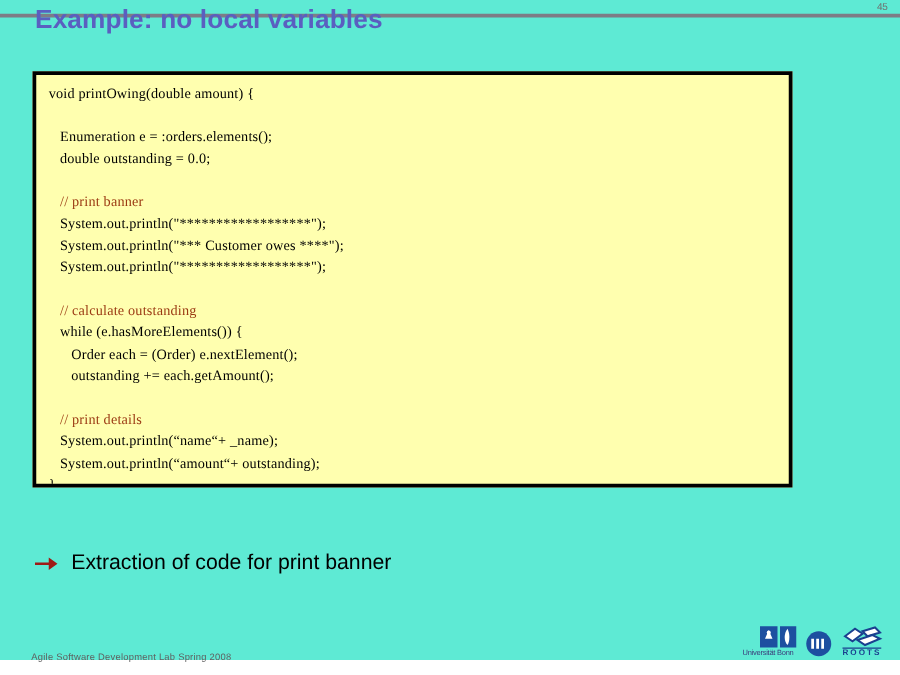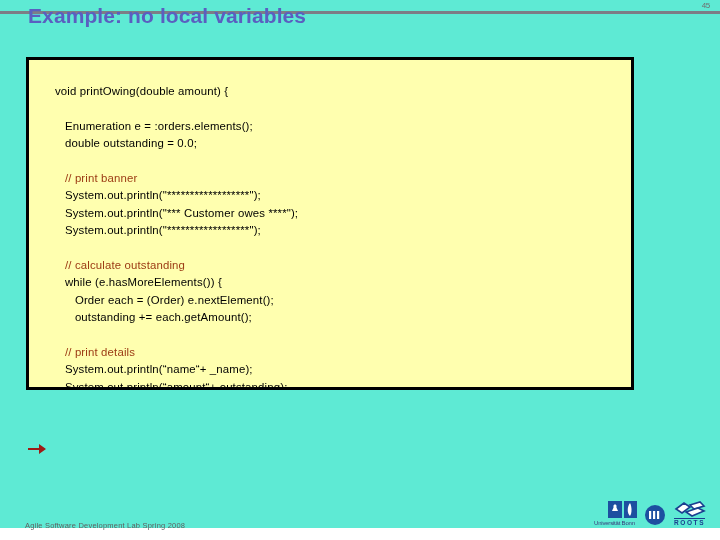--- a/index.html
+++ b/index.html
@@ -60,22 +60,22 @@
     top: 57px;
     width: 608px;
     height: 333px;
     background: #ffffaf;
     border: 3px solid #000000;
     box-sizing: border-box;
     padding: 7px 0 0 10px;
     overflow: hidden;
   }
   .code-listing {
-    margin: 16px;
-    font-family: Liberation Sans, sans-serif;
+    margin: 0;
+    font-family: Liberation Serif, serif;
     font-size: 11.4px;
     line-height: 17.4px;
     color: #000000;
     white-space: pre;
     letter-spacing: 0.15px;
   }
   .code-line {
     white-space: pre;
     min-height: 17.4px;
   }
@@ -181,20 +181,21 @@
   <div class="code-box">
     <div class="code-listing" id="code-listing"><div class="code-line">void printOwing(double amount) {</div><div class="code-line blank">&nbsp;</div><div class="code-line">   Enumeration e = :orders.elements();</div><div class="code-line">   double outstanding = 0.0;</div><div class="code-line blank">&nbsp;</div><div class="code-line comment">   // print banner</div><div class="code-line">   System.out.println("******************");</div><div class="code-line">   System.out.println("*** Customer owes ****");</div><div class="code-line">   System.out.println("******************");</div><div class="code-line blank">&nbsp;</div><div class="code-line comment">   // calculate outstanding</div><div class="code-line">   while (e.hasMoreElements()) {</div><div class="code-line">      Order each = (Order) e.nextElement();</div><div class="code-line">      outstanding += each.getAmount();</div><div class="code-line blank">&nbsp;</div><div class="code-line comment">   // print details</div><div class="code-line">   System.out.println(“name“+ _name);</div><div class="code-line">   System.out.println(“amount“+ outstanding);</div><div class="code-line">}</div></div>
   </div>
 
   <div class="bullet-row">
     <span class="bullet-arrow">
       <svg width="19" height="16" viewBox="0 0 19 16" xmlns="http://www.w3.org/2000/svg">
         <path d="M0 7 L11 7 L11 3 L18 8 L11 13 L11 9 L0 9 Z" fill="#9e1b16"></path>
       </svg>
     </span>
+    <span class="bullet-text">Extraction of code for print banner</span>
   </div>
 
   <div class="footer-text">Agile Software Development Lab Spring 2008</div>
 
   <div class="footer-logos">
 
     <span class="logo logo-uni">
       <svg width="46" height="26" viewBox="0 0 46 26" xmlns="http://www.w3.org/2000/svg">
         <rect x="14" y="1" width="14" height="17" fill="#1d4fa0"></rect>
         <path d="M21 4 L24 11 L18 11 Z" fill="#ffffff"></path>

